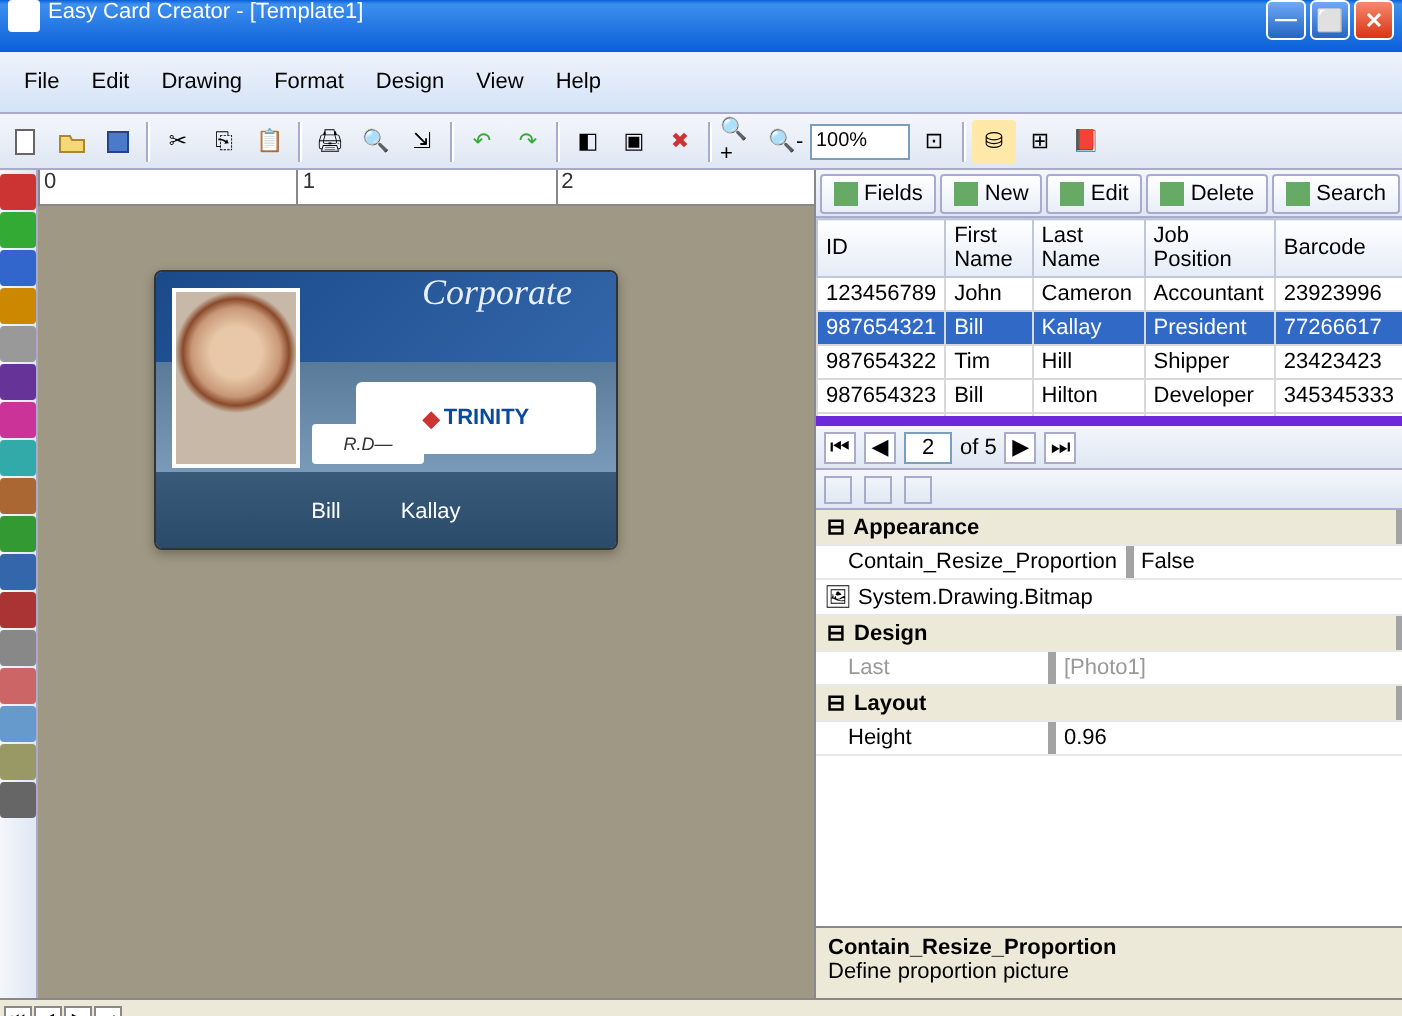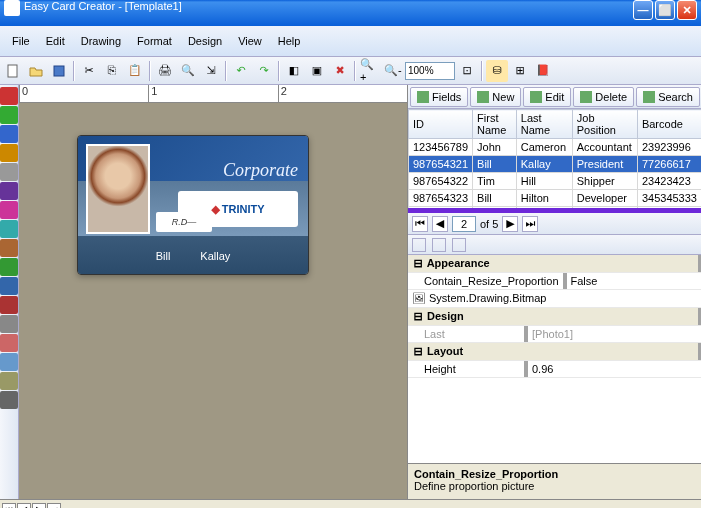--- a/index.html
+++ b/index.html
@@ -16,21 +16,21 @@
 .tsep{width:2px;height:20px;border-left:1px solid #aac;border-right:1px solid #fff;margin:0 2px}
 .zoom{width:50px;height:18px;background:#fff;border:1px solid #7b9ebd;font-size:10px;padding:0 2px}
 .workarea{display:flex;height:414px}
 .leftbar{width:22px;background:linear-gradient(90deg,#f4f6fb,#dfe7f3);border-right:1px solid #aac;display:flex;flex-direction:column;gap:1px;padding:2px 0;align-items:center}
 .canvas-wrap{flex:0 0 388px;display:flex;flex-direction:column}
 .ruler-h{height:18px;background:#fff;border-bottom:1px solid #888;font-size:9px;overflow:hidden}
 .ruler-content{display:flex;height:100%}
 .ruler-mark{flex:1;border-left:1px solid #888;padding-left:2px;color:#333}
 .canvas{flex:1;background:#9f9884;position:relative;overflow:hidden}
 .card{position:absolute;left:58px;top:32px;width:232px;height:140px;border:1px solid #333;border-radius:4px;overflow:hidden;box-shadow:0 2px 6px rgba(0,0,0,.3)}
-.card-top{height:45px;background:linear-gradient(135deg,#1a4a8a,#3366aa);display:flex;align-items:flex-end;justify-content:flex-end;padding-right:10px}
+.card-top{height:45px;background:linear-gradient(135deg,#1a4a8a,#3366aa);display:flex;align-items:flex-start;justify-content:flex-end;padding-right:22px}
 .card-top .corp{color:#e8f0ff;font-size:18px;font-style:italic;font-family:Georgia}
 .card-mid{height:55px;background:linear-gradient(#5a7a9a,#7a9aba);display:flex}
 .card-bot{height:40px;background:linear-gradient(#3a5a7a,#2a4a6a);display:flex;align-items:center;justify-content:center;gap:30px;color:#fff;font-size:14px}
 .photo{position:absolute;left:8px;top:8px;width:64px;height:90px;background:#c8b8a8;border:2px solid #fff;overflow:hidden}
 .face{width:100%;height:100%;background:radial-gradient(circle at 50% 35%,#e8c8a8 20%,#c89878 35%,#8a4a2a 42%,#c8b8a8 48%)}
 .trinity{position:absolute;right:10px;top:55px;width:120px;height:36px;background:#fff;border-radius:3px;display:flex;align-items:center;justify-content:center;color:#0a4a9a;font-weight:bold;font-size:13px}
 .sig{position:absolute;left:78px;bottom:42px;width:56px;height:20px;background:#fff;border-radius:2px;font-style:italic;font-size:9px;display:flex;align-items:center;justify-content:center;color:#333}
 .rightpanel{flex:1;background:#5eead4;display:flex;flex-direction:column;border-left:1px solid #888}
 .rtoolbar{height:24px;background:linear-gradient(#f4f6fb,#dfe7f3);display:flex;align-items:center;padding:0 2px;border-bottom:1px solid #aac;gap:2px}
 .rbtn{height:20px;padding:0 6px;border:1px solid #aac;background:linear-gradient(#fff,#e8eef8);border-radius:2px;display:flex;align-items:center;gap:3px;cursor:pointer;font-size:10px}

